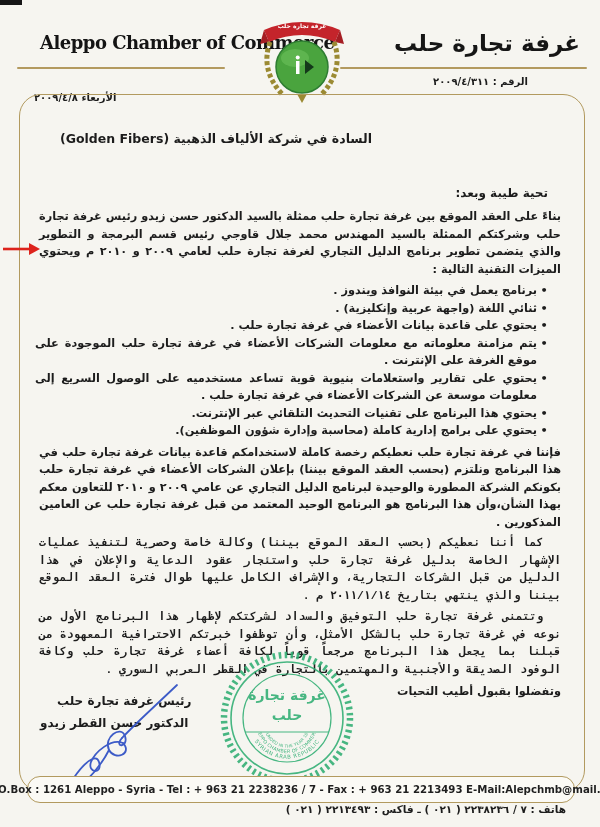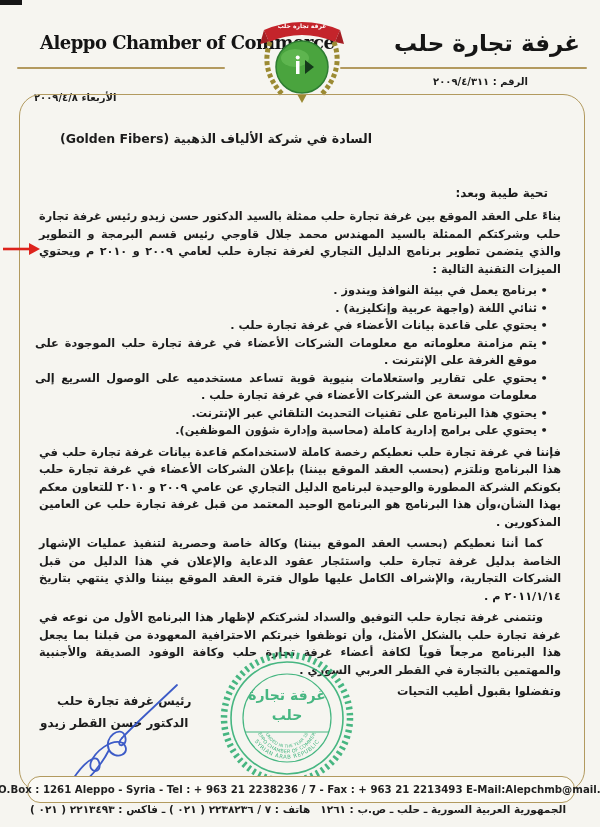--- a/index.html
+++ b/index.html
@@ -17,21 +17,21 @@
   .date-line{position:absolute;left:34px;top:73px;font-size:10px;font-weight:bold;direction:rtl;margin-top:19px;}
   .ref-line{position:absolute;right:72px;top:76px;font-size:10px;font-weight:bold;direction:rtl;}
   .frame{position:absolute;left:19px;top:94px;width:564px;height:696px;
          border:1.6px solid #b29a5f;border-radius:22px;}
   .recipient{position:absolute;left:60px;right:60px;top:131px;text-align:left;
              font-weight:bold;font-size:12.5px;direction:rtl;}
   .salutation{position:absolute;right:52px;top:186px;font-weight:bold;font-size:12px;direction:rtl;}
   .body-text{position:absolute;left:35px;right:35px;top:204px;direction:rtl;
              text-align:justify;font-size:11.3px;font-weight:bold;line-height:17.5px;}
   .body-text p{margin:4px;}
-  .indent{text-indent:18px;}
+  .indent{text-indent:18px;font-family:Liberation Mono, monospace;}
   .bullets{margin:2px 0;padding-right:14px;}
   .bullet{display:flex;direction:rtl;}
   .dot{width:14px;flex:none;text-align:center;}
   .btxt{flex:1;text-align:justify;}
   .closing{margin:3px 85px 0 0;text-align:right;}
   .sig-title{position:absolute;left:57px;top:694px;font-size:12px;font-weight:bold;direction:rtl;}
   .sig-name{position:absolute;left:40px;top:716px;font-size:12px;font-weight:bold;direction:rtl;}
   .sig-svg{position:absolute;left:45px;top:682px;}
   .stamp{position:absolute;left:216px;top:646px;opacity:0.88;}
   .logo{position:absolute;left:254px;top:10px;}
@@ -155,17 +155,16 @@
       <text font-size="4.2" letter-spacing="0.2">
         <textPath href="#arc3" startOffset="50%" text-anchor="middle">FOUNDED IN THE YEAR 1885</textPath>
       </text>
     </g>
   </svg>
 
   <div class="footer-box">
     <span>P.O.Box : 1261 Aleppo - Syria - Tel : + 963 21 2238236 / 7 - Fax : + 963 21 2213493 E-Mail:Alepchmb@mail.sy</span>
   </div>
   <div class="footer-ar">
-    <span>الجمهورية العربية السورية ـ حلب ـ ص.ب : ١٢٦١</span>
     <span>هاتف : ٧ / ٢٢٣٨٢٣٦ ( ٠٢١ ) ـ فاكس : ٢٢١٣٤٩٣ ( ٠٢١ )</span>
   </div>
 
 </div>
 
 </body></html>

